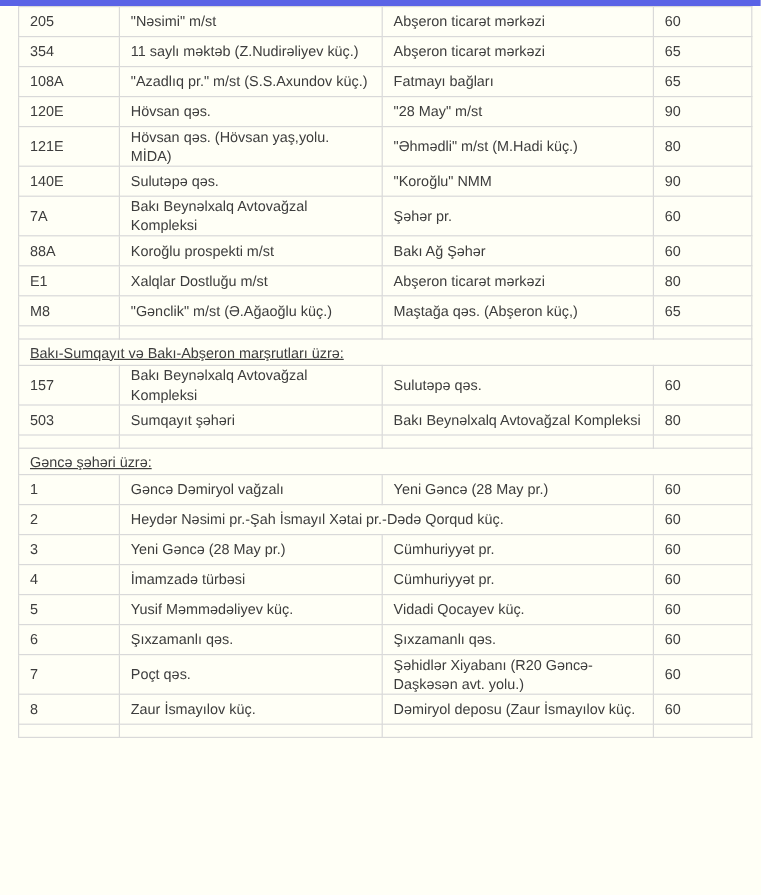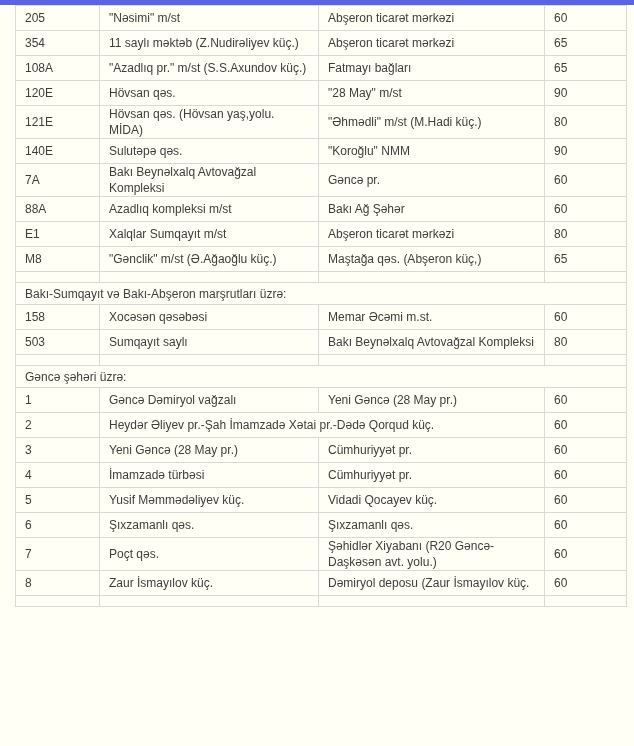--- a/index.html
+++ b/index.html
@@ -27,21 +27,21 @@
   }
   td{
     border:1px solid var(--border);
     padding:0 9px;
     height:25px;
     line-height:16px;
     vertical-align:middle;
     overflow:hidden;
     word-wrap:break-word;
   }
-  tr.section-row td{height:22px;}
+  tr.section-row td{height:22px;text-decoration:underline;}
   tr.spacer-row td{height:11px;padding:0;}
   col.c-route{width:84px;}
   col.c-from{width:219px;}
   col.c-to{width:226px;}
   col.c-fare{width:82px;}
 </style>
 </head>
 <body>
 
 <div class="accent-bar"></div>
@@ -86,80 +86,80 @@
       </tr>
       <tr>
         <td>140E</td>
         <td>Sulutəpə qəs.</td>
         <td>"Koroğlu" NMM</td>
         <td>90</td>
       </tr>
       <tr>
         <td>7A</td>
         <td>Bakı Beynəlxalq Avtovağzal Kompleksi</td>
-        <td>Gəncə pr.</td>
+        <td>Şəhər pr.</td>
         <td>60</td>
       </tr>
       <tr>
         <td>88A</td>
-        <td>Azadlıq kompleksi m/st</td>
+        <td>Koroğlu prospekti m/st</td>
         <td>Bakı Ağ Şəhər</td>
         <td>60</td>
       </tr>
       <tr>
         <td>E1</td>
-        <td>Xalqlar Sumqayıt m/st</td>
+        <td>Xalqlar Dostluğu m/st</td>
         <td>Abşeron ticarət mərkəzi</td>
         <td>80</td>
       </tr>
       <tr>
         <td>M8</td>
         <td>"Gənclik" m/st (Ə.Ağaoğlu küç.)</td>
         <td>Maştağa qəs. (Abşeron küç,)</td>
         <td>65</td>
       </tr>
       <tr class="spacer-row">
         <td></td>
         <td></td>
         <td></td>
         <td></td>
       </tr>
       <tr class="section-row">
         <td colspan="4">Bakı-Sumqayıt və Bakı-Abşeron marşrutları üzrə:</td>
       </tr>
       <tr>
-        <td>158</td>
-        <td>Xocəsən qəsəbəsi</td>
-        <td>Memar Əcəmi m.st.</td>
+        <td>157</td>
+        <td>Bakı Beynəlxalq Avtovağzal Kompleksi</td>
+        <td>Sulutəpə qəs.</td>
         <td>60</td>
       </tr>
       <tr>
         <td>503</td>
-        <td>Sumqayıt saylı</td>
+        <td>Sumqayıt şəhəri</td>
         <td>Bakı Beynəlxalq Avtovağzal Kompleksi</td>
         <td>80</td>
       </tr>
       <tr class="spacer-row">
         <td></td>
         <td></td>
         <td></td>
         <td></td>
       </tr>
       <tr class="section-row">
         <td colspan="4">Gəncə şəhəri üzrə:</td>
       </tr>
       <tr>
         <td>1</td>
         <td>Gəncə Dəmiryol vağzalı</td>
         <td>Yeni Gəncə (28 May pr.)</td>
         <td>60</td>
       </tr>
       <tr>
         <td>2</td>
-        <td colspan="2">Heydər Əliyev pr.-Şah İmamzadə Xətai pr.-Dədə Qorqud küç.</td>
+        <td colspan="2">Heydər Nəsimi pr.-Şah İsmayıl Xətai pr.-Dədə Qorqud küç.</td>
         <td>60</td>
       </tr>
       <tr>
         <td>3</td>
         <td>Yeni Gəncə (28 May pr.)</td>
         <td>Cümhuriyyət pr.</td>
         <td>60</td>
       </tr>
       <tr>
         <td>4</td>

